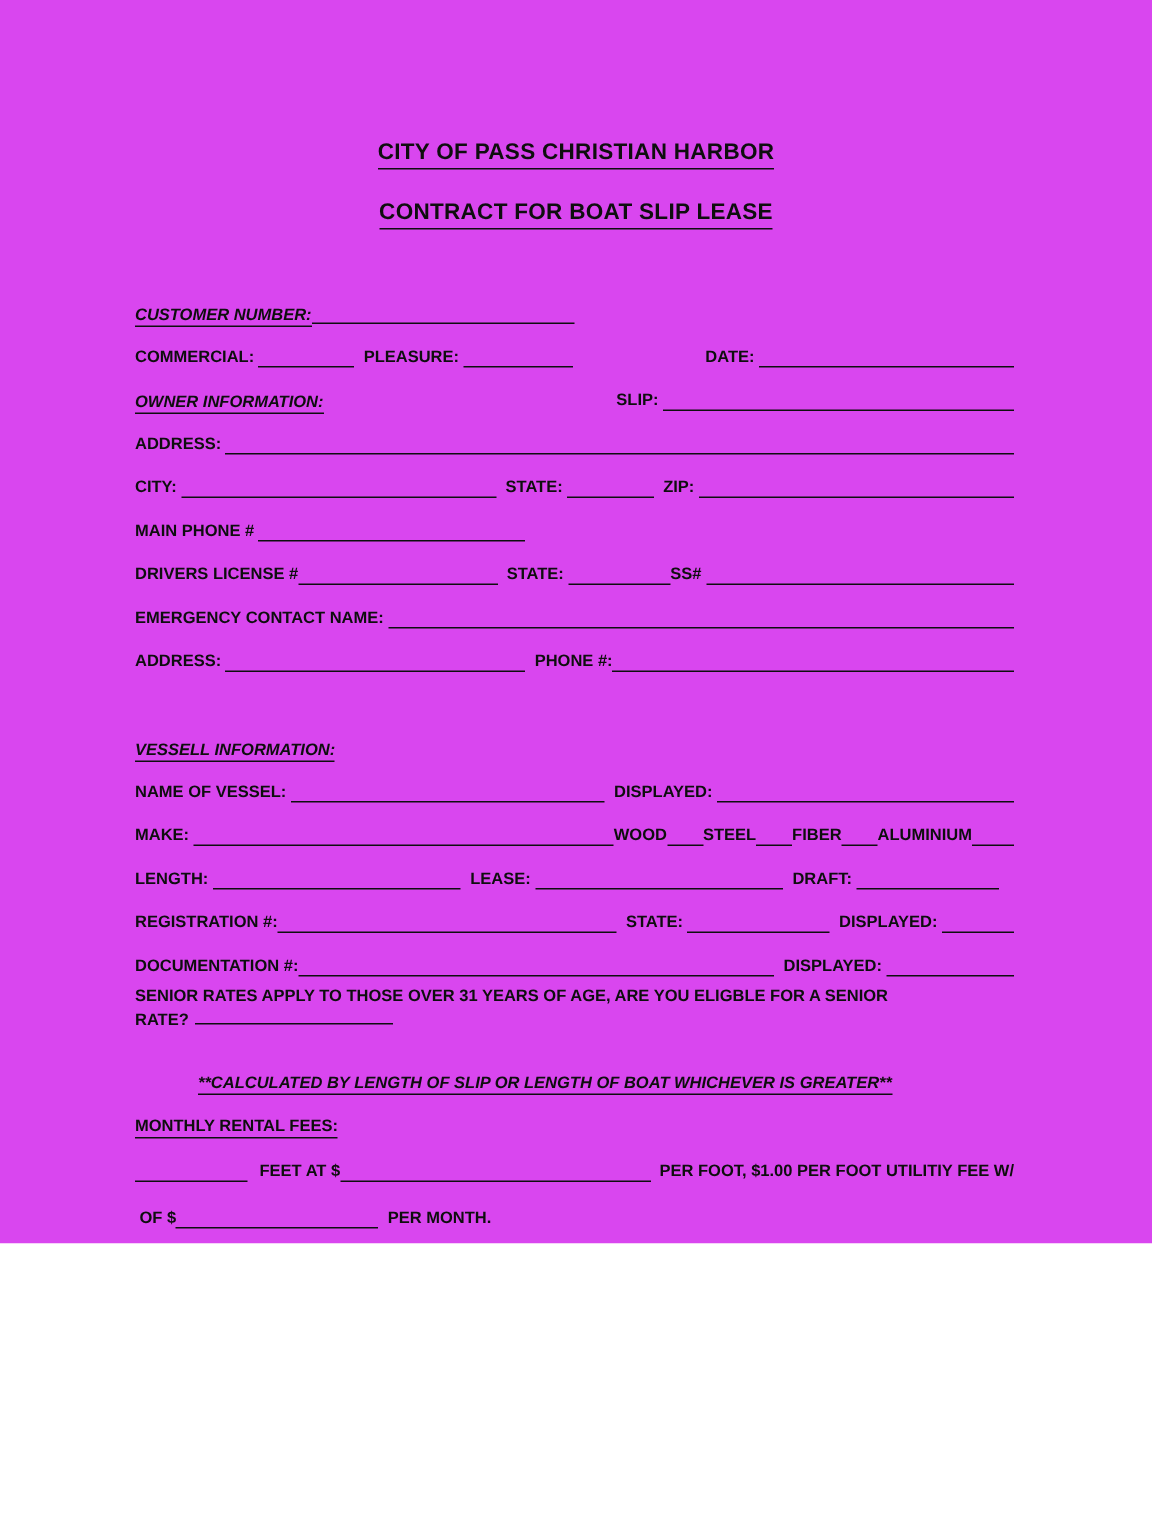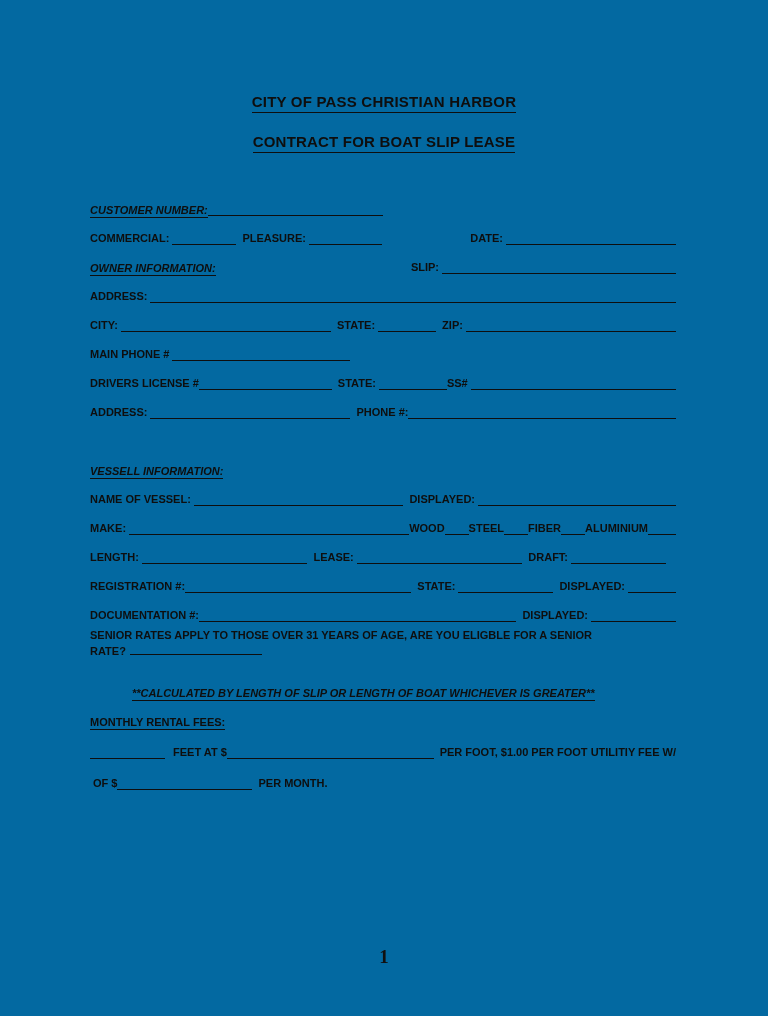--- a/index.html
+++ b/index.html
@@ -1,17 +1,17 @@
 <!DOCTYPE html>
 <html><head>
 <meta charset="utf-8">
 <style>
   html,body{margin:0;padding:0;background:#ffffff;}
   .page{
-    position:relative;width:768px;height:1016px;background:#0369a1;
+    position:relative;width:768px;height:829px;background:#d946ef;
     font-family:"Liberation Sans",sans-serif;font-weight:bold;color:#0e0e0e;
     overflow:hidden;
   }
   .titles{position:absolute;top:93px;left:0;right:0;text-align:center;}
   .title{font-size:15px;line-height:18px;letter-spacing:.2px;}
   .title + .title{margin-top:20px;}
   .title span{display:inline-block;border-bottom:1.8px solid #0e0e0e;padding-bottom:1px;}
   .content{position:absolute;left:90px;top:187px;width:586px;font-size:11px;line-height:13px;}
   .row{display:flex;align-items:flex-end;height:29px;white-space:nowrap;}
   .row.h31{height:31px;}
@@ -94,20 +94,24 @@
     <div class="row">
       <span class="lbl">DRIVERS LICENSE #</span>
       <span class="bl w133 mr6"></span>
       <span class="lbl sp">STATE:</span>
       <span class="bl w68"></span>
       <span class="lbl sp">SS#</span>
       <span class="bl fl"></span>
     </div>
 
 
+    <div class="row">
+      <span class="lbl sp">EMERGENCY CONTACT NAME:</span>
+      <span class="bl fl"></span>
+    </div>
 
     <div class="row">
       <span class="lbl sp">ADDRESS:</span>
       <span class="bl w200 mr6"></span>
       <span class="lbl">PHONE #:</span>
       <span class="bl fl"></span>
     </div>
 
     <div class="row gap-before">
       <span class="lbl ital ul">VESSELL INFORMATION:</span>

